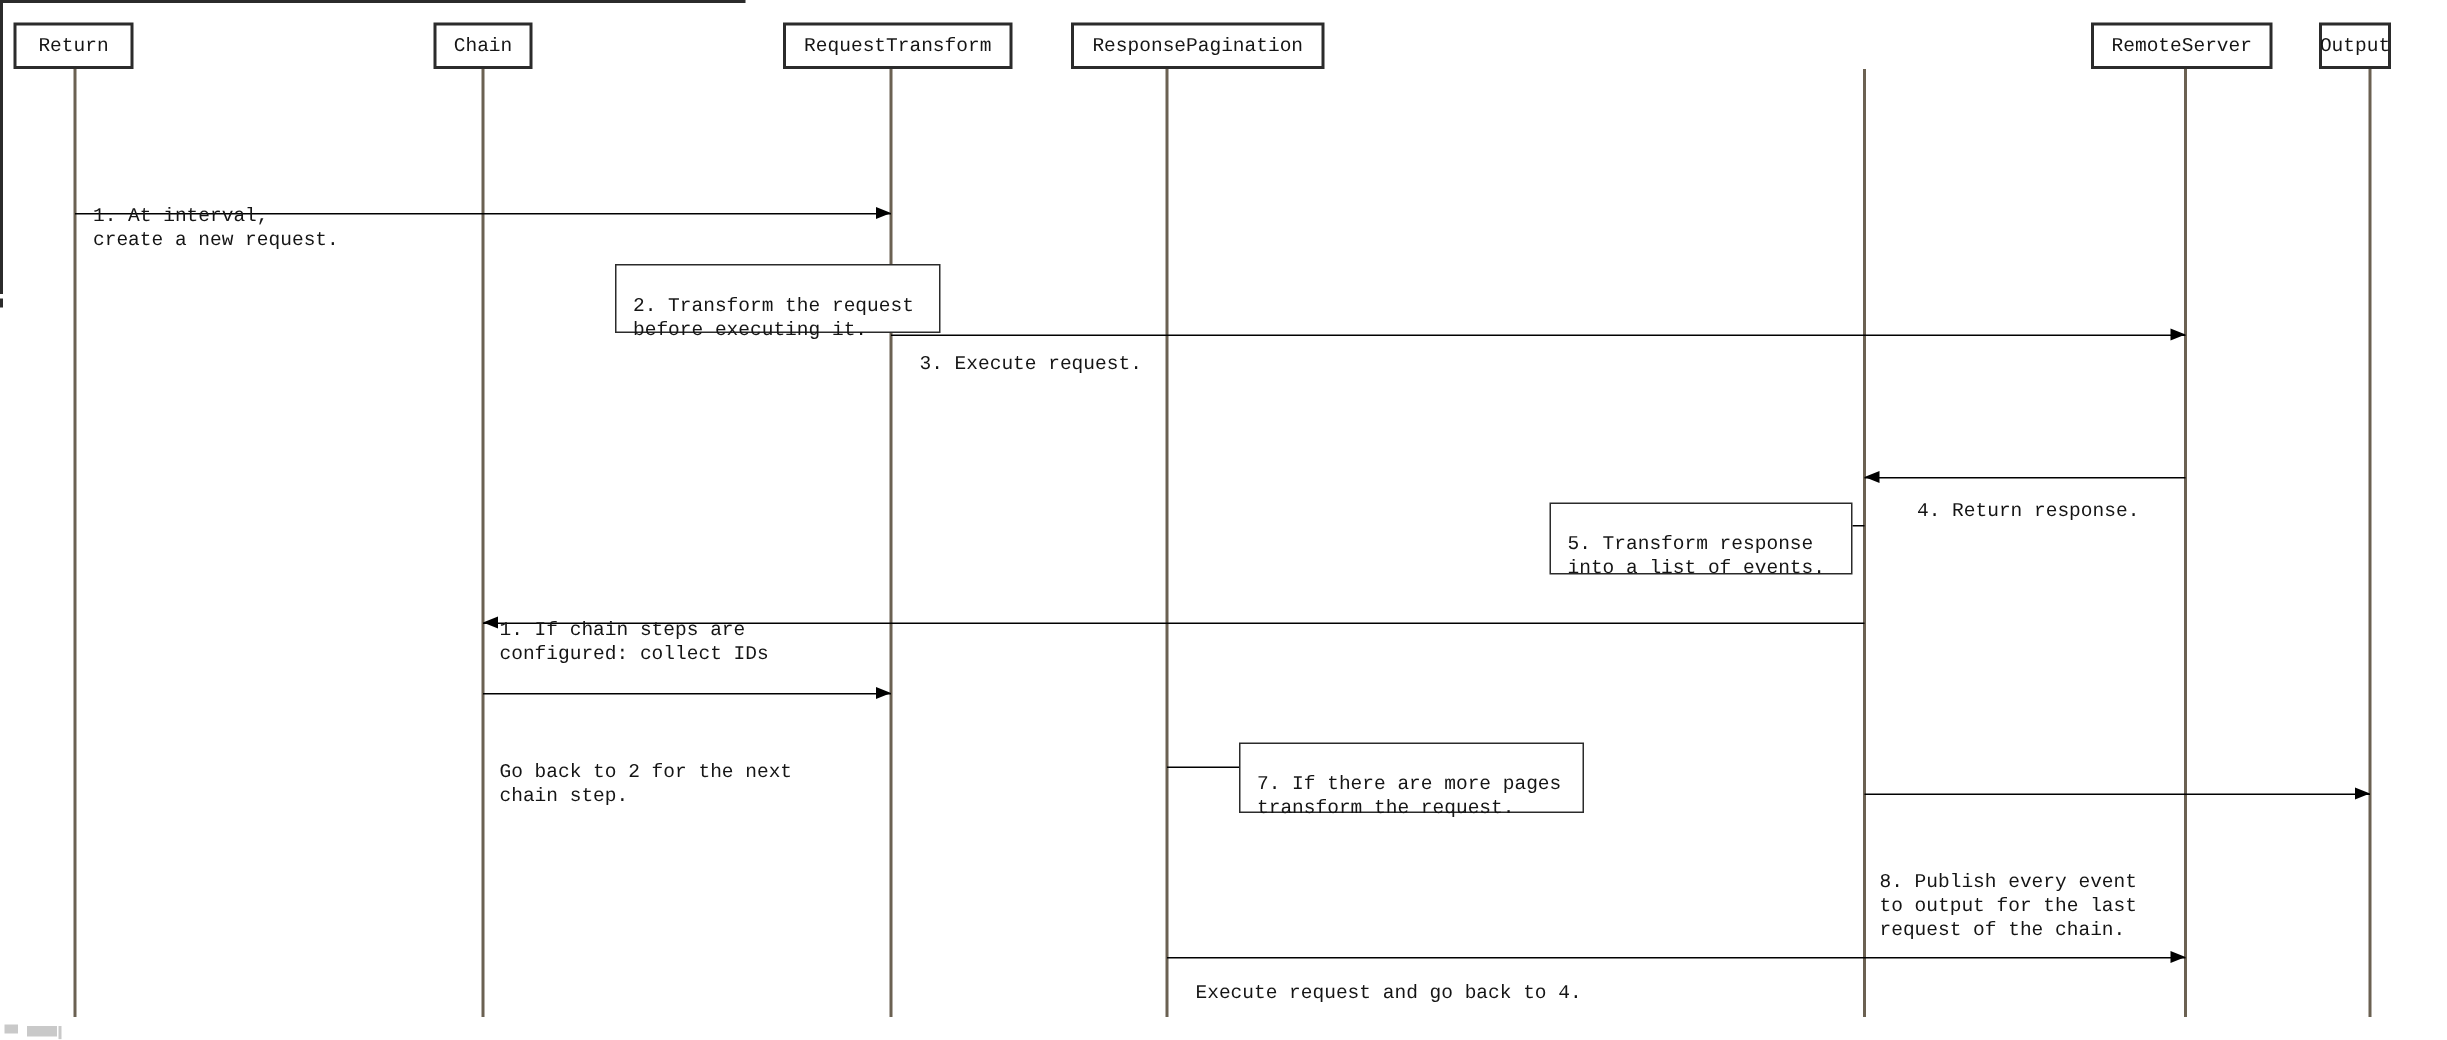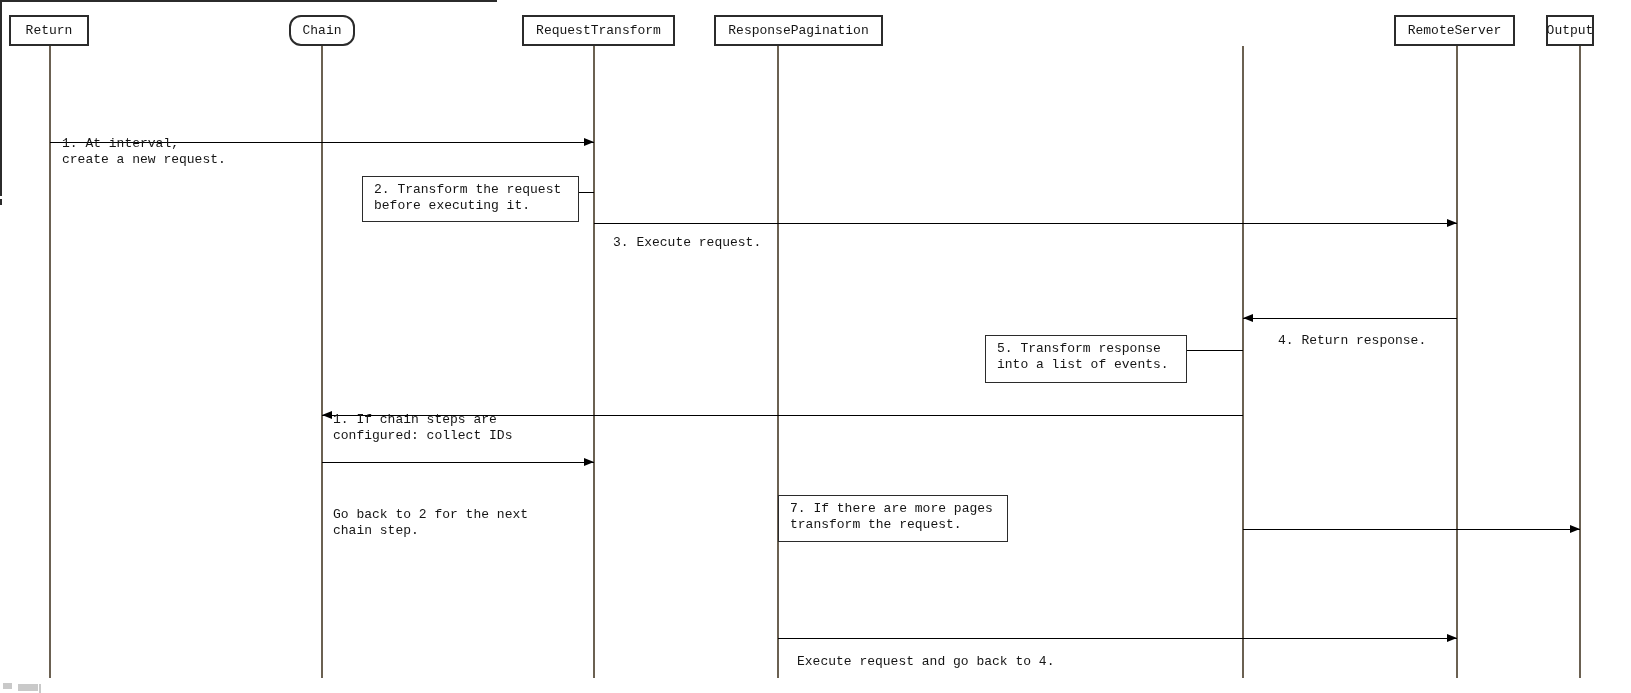--- a/index.html
+++ b/index.html
@@ -11,21 +11,21 @@
   }
   .pbox{
     position:absolute;box-sizing:border-box;
     border:2px solid var(--border,#2b2b2b);background:var(--bg,#fff);
     display:flex;align-items:center;justify-content:center;
     white-space:pre;z-index:3;
   }
   .note{
     position:absolute;box-sizing:border-box;
     border:1.5px solid var(--border,#2b2b2b);background:var(--bg,#fff);
-    padding:5px 0 0 11px;white-space:pre;line-height:16px;z-index:4;
+    padding:19px 0 0 11px;white-space:pre;line-height:16px;z-index:4;margin-left:48px;
   }
   .lifeline{position:absolute;width:2px;background:var(--lifeline,#6b6152);z-index:1;}
   .hline{position:absolute;height:1px;background:var(--line,#000);z-index:2;}
   .msg-label{position:absolute;white-space:pre;line-height:16px;z-index:5;margin-top:39px;}
   .head{position:absolute;width:0;height:0;
     border-top:4.5px solid transparent;border-bottom:4.5px solid transparent;z-index:5;}
   .head.r{border-left:10px solid var(--line,#000);}
   .head.l{border-right:10px solid var(--line,#000);}
   .artifact{position:absolute;}
 </style>
@@ -36,21 +36,21 @@
 
   <div class="artifact" style="left:0;top:0;width:497px;height:1.5px;background:var(--border);"></div>
   <div class="artifact" style="left:0;top:0;width:1.5px;height:196px;background:var(--border);"></div>
   <div class="artifact" style="left:0;top:199px;width:2px;height:6px;background:var(--border);"></div>
   <div class="artifact" style="left:3px;top:683px;width:9px;height:6px;background:var(--faint);"></div>
   <div class="artifact" style="left:18px;top:684px;width:20px;height:7px;background:var(--faint);"></div>
   <div class="artifact" style="left:39px;top:684px;width:2px;height:9px;background:var(--faint);"></div>
 <div class="lifeline" style="left: 48.5px; top: 46px; height: 632px;"></div>
     <div class="pbox" style="left: 9px; top: 15px; width: 80px; height: 31px;"><span>Return</span></div>
     <div class="lifeline" style="left: 321px; top: 46px; height: 632px;"></div>
-    <div class="pbox" style="left: 289px; top: 15px; width: 66px; height: 31px; border-radius: 12px;"><span>Chain</span></div>
+    <div class="pbox" style="left: 289px; top: 15px; width: 66px; height: 31px;"><span>Chain</span></div>
     <div class="lifeline" style="left: 593px; top: 46px; height: 632px;"></div>
     <div class="pbox" style="left: 522px; top: 15px; width: 153px; height: 31px;"><span>RequestTransform</span></div>
     <div class="lifeline" style="left: 776.5px; top: 46px; height: 632px;"></div>
     <div class="pbox" style="left: 714px; top: 15px; width: 169px; height: 31px;"><span>ResponsePagination</span></div>
     <div class="lifeline" style="left: 1241.5px; top: 46px; height: 632px;"></div>
     <div class="lifeline" style="left: 1456px; top: 46px; height: 632px;"></div>
     <div class="pbox" style="left: 1394px; top: 15px; width: 121px; height: 31px;"><span>RemoteServer</span></div>
     <div class="lifeline" style="left: 1578.5px; top: 46px; height: 632px;"></div>
     <div class="pbox" style="left: 1546px; top: 15px; width: 48px; height: 31px;"><span>Output</span></div>
     <div class="hline" style="left: 49.5px; top: 142px; width: 544.5px;"></div>
@@ -75,16 +75,19 @@
 configured: collect IDs</div>
     <div class="hline" style="left: 322px; top: 462px; width: 272px;"></div>
     <div class="head r" style="left: 584px; top: 458px;"></div>
     <div class="msg-label" style="left: 333px; top: 468px;">Go back to 2 for the next
 chain step.</div>
     <div class="note" style="left: 778px; top: 495px; width: 230px; height: 47px;">7. If there are more pages
 transform the request.</div>
     <div class="hline" style="left: 777.5px; top: 511px; width: 49.5px;"></div>
     <div class="hline" style="left: 1242.5px; top: 529px; width: 337px;"></div>
     <div class="head r" style="left: 1569.5px; top: 525px;"></div>
+    <div class="msg-label" style="left: 1253px; top: 541px;">8. Publish every event
+to output for the last
+request of the chain.</div>
     <div class="hline" style="left: 777.5px; top: 638px; width: 679.5px;"></div>
     <div class="head r" style="left: 1447px; top: 634px;"></div>
     <div class="msg-label" style="left: 797px; top: 615px;">Execute request and go back to 4.</div>
   </div>
 
 </body></html>

